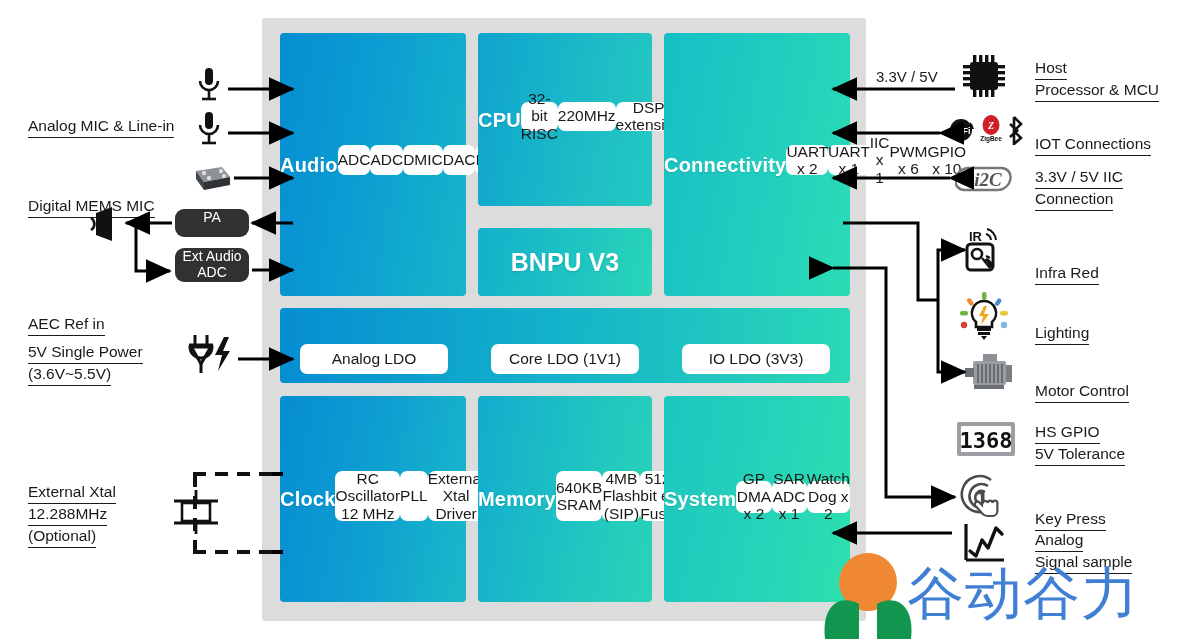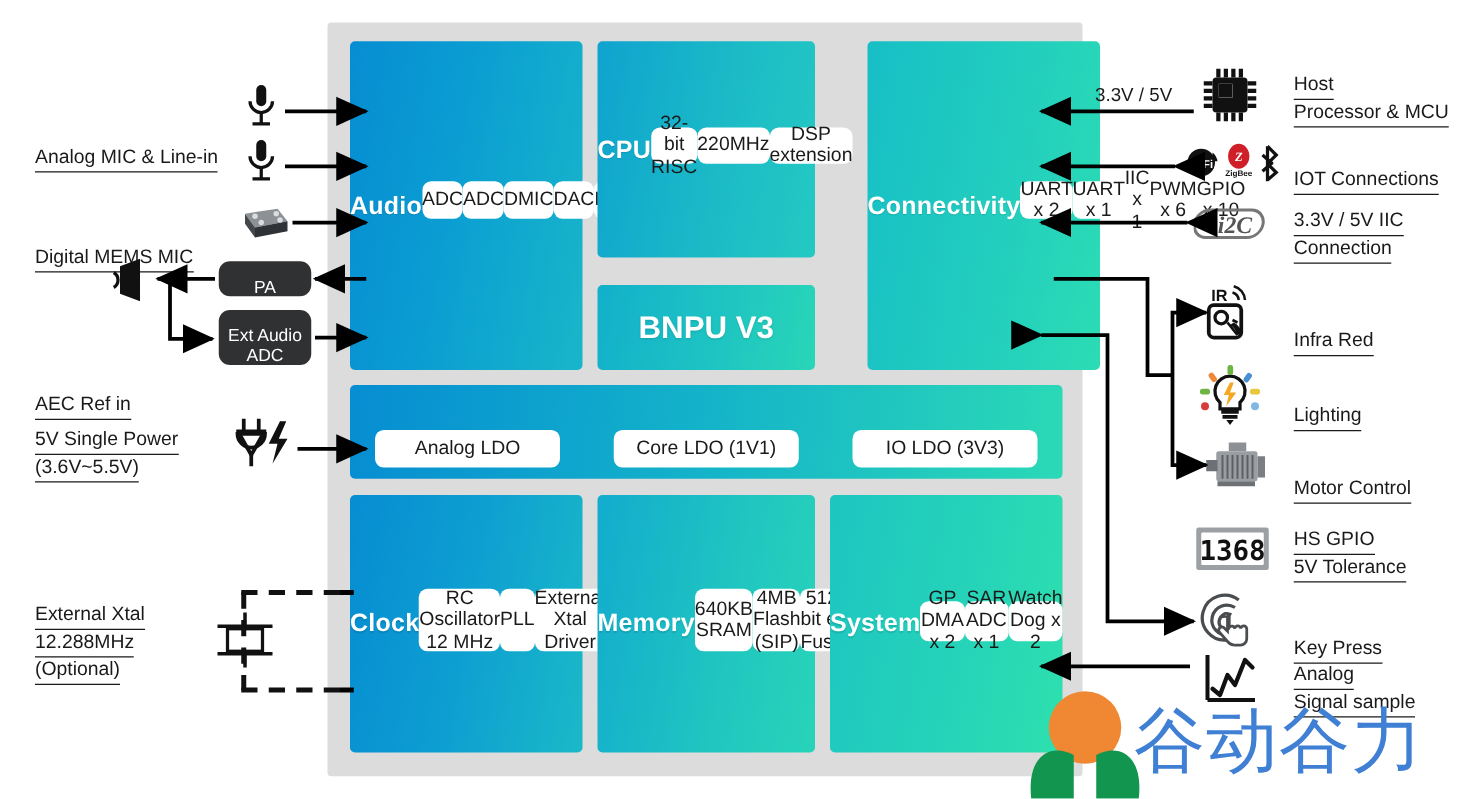--- a/index.html
+++ b/index.html
@@ -56,21 +56,21 @@
     white-space: pre-line;
     box-shadow: 0 0 0 0 rgba(0,0,0,0);
   }
 
   
   #block-audio  { left: 280px; top: 33px;  width: 186px; height: 263px;
                   background: linear-gradient(100deg,#068dd2 0%,#0b9ed2 45%,#18b6c9 100%); }
   #block-cpu    { left: 478px; top: 33px;  width: 174px; height: 173px;
                   background: linear-gradient(100deg,#0fa3cf 0%,#1cbcc6 60%,#24c9c2 100%); }
   #block-conn   { left: 664px; top: 33px;  width: 186px; height: 263px;
-                  background: linear-gradient(100deg,#17bfc6 0%,#23cfbd 60%,#2cdcb4 100%); margin-left: 30px; }
+                  background: linear-gradient(100deg,#17bfc6 0%,#23cfbd 60%,#2cdcb4 100%); }
   #block-bnpu   { left: 478px; top: 228px; width: 174px; height: 68px;
                   background: linear-gradient(100deg,#12b0cb 0%,#1fc6c1 60%,#29d6b7 100%);
                   justify-content: center; padding-top: 0; }
   #block-power  { left: 280px; top: 308px; width: 570px; height: 75px;
                   background: linear-gradient(95deg,#068dd2 0%,#13b2ca 48%,#2bd9b6 100%); }
   #block-clock  { left: 280px; top: 396px; width: 186px; height: 206px;
                   background: linear-gradient(100deg,#068dd2 0%,#0e9fd1 50%,#1ab9c8 100%); }
   #block-memory { left: 478px; top: 396px; width: 174px; height: 206px;
                   background: linear-gradient(100deg,#12acce 0%,#20c6c0 60%,#28d4b8 100%); }
   #block-system { left: 664px; top: 396px; width: 186px; height: 206px;
@@ -103,21 +103,21 @@
   }
   .lbl span.u { border-bottom: 1.4px solid #1a1a1a; display: inline-block; }
 
   
   .darkbox {
     position: absolute;
     background: #2f3133;
     border-radius: 9px;
     color: #ffffff;
     font-size: 14px;
-    display: flex; align-items: flex-end; justify-content: center;
+    display: flex; align-items: flex-start; justify-content: center;
     text-align: center; line-height: 1.15; white-space: pre-line;
   }
 
   
   .icon { position: absolute; display: block; }
 
   
   #wires { position: absolute; left: 0; top: 0; width: 1184px; height: 639px;
            pointer-events: none; }
 
@@ -196,21 +196,21 @@
   <div class="block" id="block-system">
     <div class="block-title">System</div>
     <div class="sub">GP DMA x 2</div>
     <div class="sub">SAR ADC x 1</div>
     <div class="sub">Watch Dog x 2</div>
   </div>
 
   <div class="darkbox" id="box-pa" style="left:175px; top:209px; width:74px; height:28px;">
     <span>PA</span>
   </div>
-  <div class="darkbox" id="box-ext-adc" style="left:175px; top:248px; width:74px; height:44px;">
+  <div class="darkbox" id="box-ext-adc" style="left:175px; top:248px; width:74px; height:34px;">
     <span>Ext Audio
 ADC</span>
   </div>
 
   <div class="lbl" style="left:28px; top:95px;">
     <span class="u">Analog MIC &amp; Line-in</span>
   </div>
   <div class="lbl" style="left:28px; top:175px;">
     <span class="u">Digital MEMS MIC</span>
   </div>

